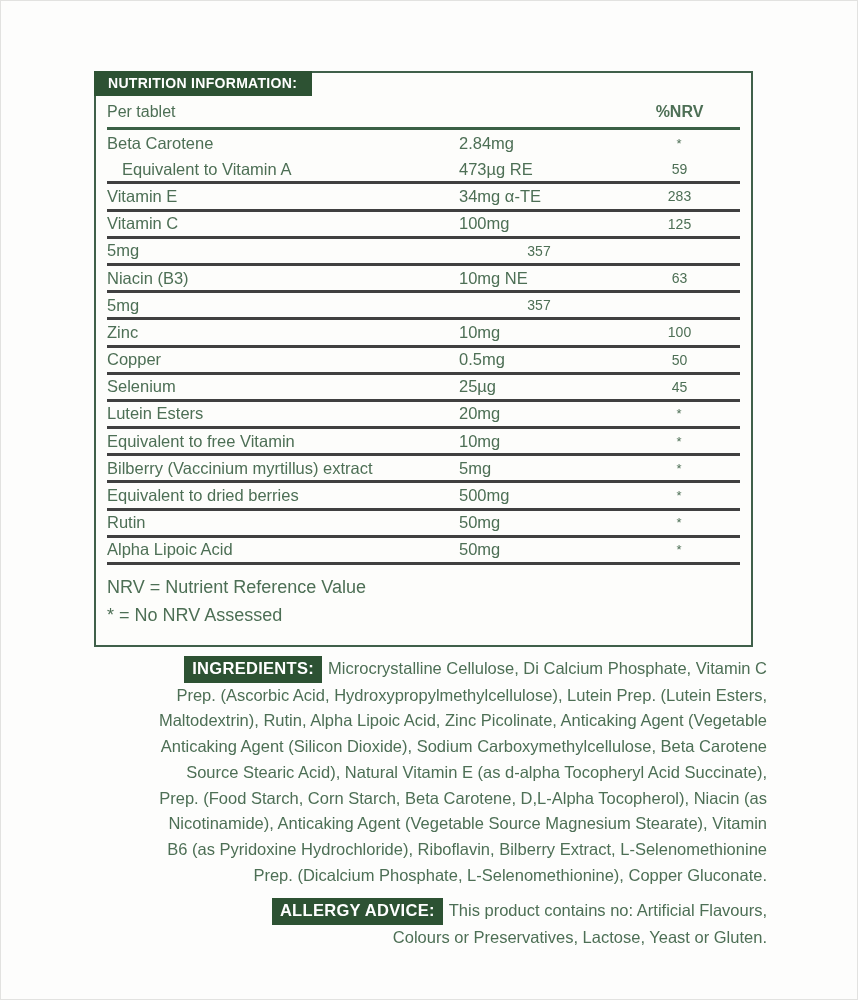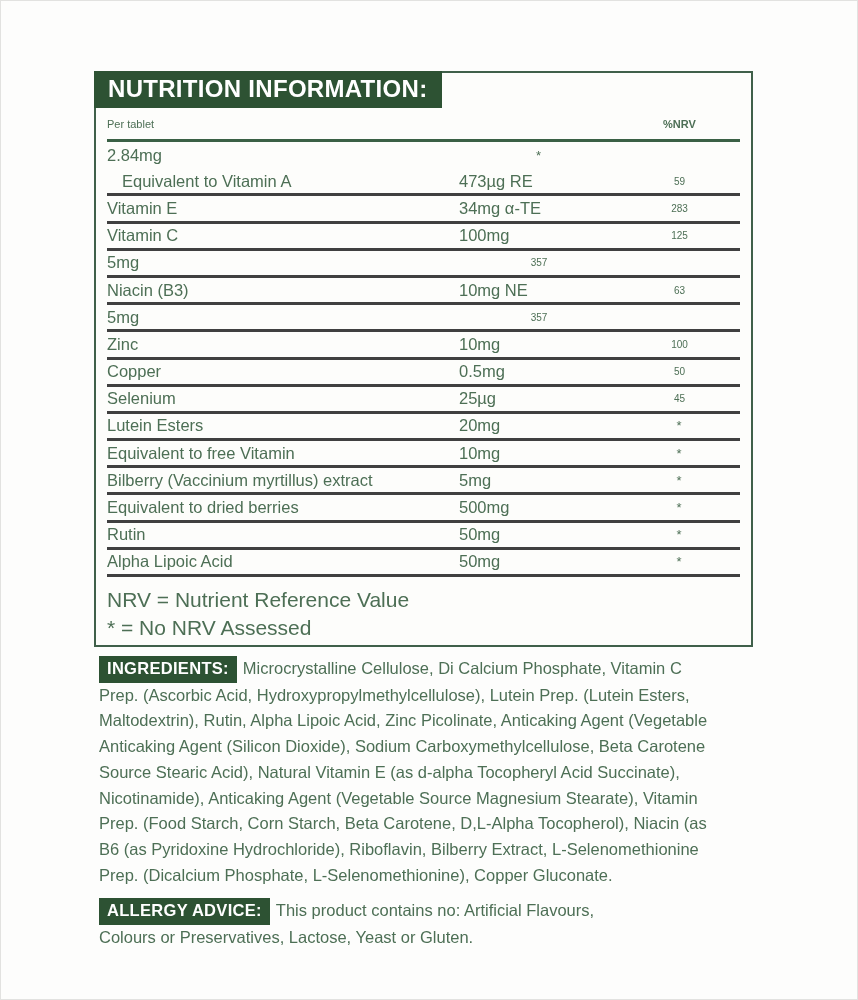--- a/index.html
+++ b/index.html
@@ -22,65 +22,66 @@
     width:659px; height:576px;
     border:2px solid #40604a;
     background:#fdfdfb;
     padding:0 11px;
   }
   .hdr-badge {
     display:inline-block;
     margin:-2px 0 0 -13px;
     background:#2d5233;
     color:#ffffff;
-    font-size:24px; font-weight:bold;
+    font-size:14px; font-weight:bold;
     letter-spacing:0.3px;
     padding:4px 15px 5px 14px;
   }
   .col-head {
     display:grid;
     grid-template-columns:352px 160px 1fr;
     align-items:center;
     height:31px;
-    font-size:11px;
+    font-size:16px;
     color:#4d6f55;
   }
   .col-head .right { text-align:center;font-weight:bold; }
   .thick-rule {
     border:none;
     border-top:3px solid #3a6045;
   }
   .rows { }
   .row {
     display:grid;
     grid-template-columns:352px 160px 1fr;
     align-items:center;
     height:27.2px;
     font-size:16.5px;
     color:#4d6f55;
     border-bottom:3px solid #404040;
   }
   .row.no-line { border-bottom:none; }
   .row.indent .name { padding-left:15px; }
-  .row .nrv { text-align:center; font-size:10px; }
+  .row .nrv { text-align:center; font-size:14px; }
   .row .nrv.star { font-size:13px; letter-spacing:1px; }
   .notes {
     padding-top:9px;
-    font-size:21px;
+    font-size:18px;
     line-height:27.5px;
     color:#4d6f55;
   }
 
   
   .section {
-    position:absolute; left:98px;
+    position:absolute; left:81px;
     width:685px;
     font-size:16.5px;
     line-height:25.7px;
     color:#4d6f55;
+    text-align:right;
   }
   .section .line { display:block; white-space:nowrap; }
   .inline-badge {
     display:inline-block;
     background:#2d5233;
     color:#ffffff;
     font-weight:bold;
     font-size:16.5px;
     letter-spacing:0.3px;
     padding:0px 8px 1px 8px;
@@ -99,20 +100,21 @@
 
     <div class="col-head">
       <span class="left">Per tablet</span>
       <span></span>
       <span class="right">%NRV</span>
     </div>
     <div class="thick-rule"></div>
 
     <div class="rows">
       <div class="row no-line">
+        <span class="name">Beta Carotene</span>
         <span class="amount">2.84mg</span>
         <span class="nrv star">*</span>
       </div>
       <div class="row indent">
         <span class="name">Equivalent to Vitamin A</span>
         <span class="amount">473µg RE</span>
         <span class="nrv">59</span>
       </div>
       <div class="row">
         <span class="name">Vitamin E</span>
@@ -189,22 +191,22 @@
       <div>* = No NRV Assessed</div>
     </div>
   </div>
 
   <div class="section ingredients-section">
     <span class="inline-badge">INGREDIENTS:</span><span>Microcrystalline Cellulose, Di Calcium Phosphate, Vitamin C</span>
     <span class="line">Prep. (Ascorbic Acid, Hydroxypropylmethylcellulose), Lutein Prep. (Lutein Esters,</span>
     <span class="line">Maltodextrin), Rutin, Alpha Lipoic Acid, Zinc Picolinate, Anticaking Agent (Vegetable</span>
     <span class="line">Anticaking Agent (Silicon Dioxide), Sodium Carboxymethylcellulose, Beta Carotene</span>
     <span class="line">Source Stearic Acid), Natural Vitamin E (as d-alpha Tocopheryl Acid Succinate),</span>
+    <span class="line">Prep. (Food Starch, Corn Starch, Beta Carotene, D,L-Alpha Tocopherol), Niacin (as</span>
     <span class="line">Nicotinamide), Anticaking Agent (Vegetable Source Magnesium Stearate), Vitamin</span>
-    <span class="line">Prep. (Food Starch, Corn Starch, Beta Carotene, D,L-Alpha Tocopherol), Niacin (as</span>
     <span class="line">B6 (as Pyridoxine Hydrochloride), Riboflavin, Bilberry Extract, L-Selenomethionine</span>
     <span class="line">Prep. (Dicalcium Phosphate, L-Selenomethionine), Copper Gluconate.</span>
   </div>
 
   <div class="section allergy-section">
     <span class="inline-badge">ALLERGY ADVICE:</span><span>This product contains no: Artificial Flavours,</span>
     <span class="line">Colours or Preservatives, Lactose, Yeast or Gluten.</span>
   </div>
 
 </div>

